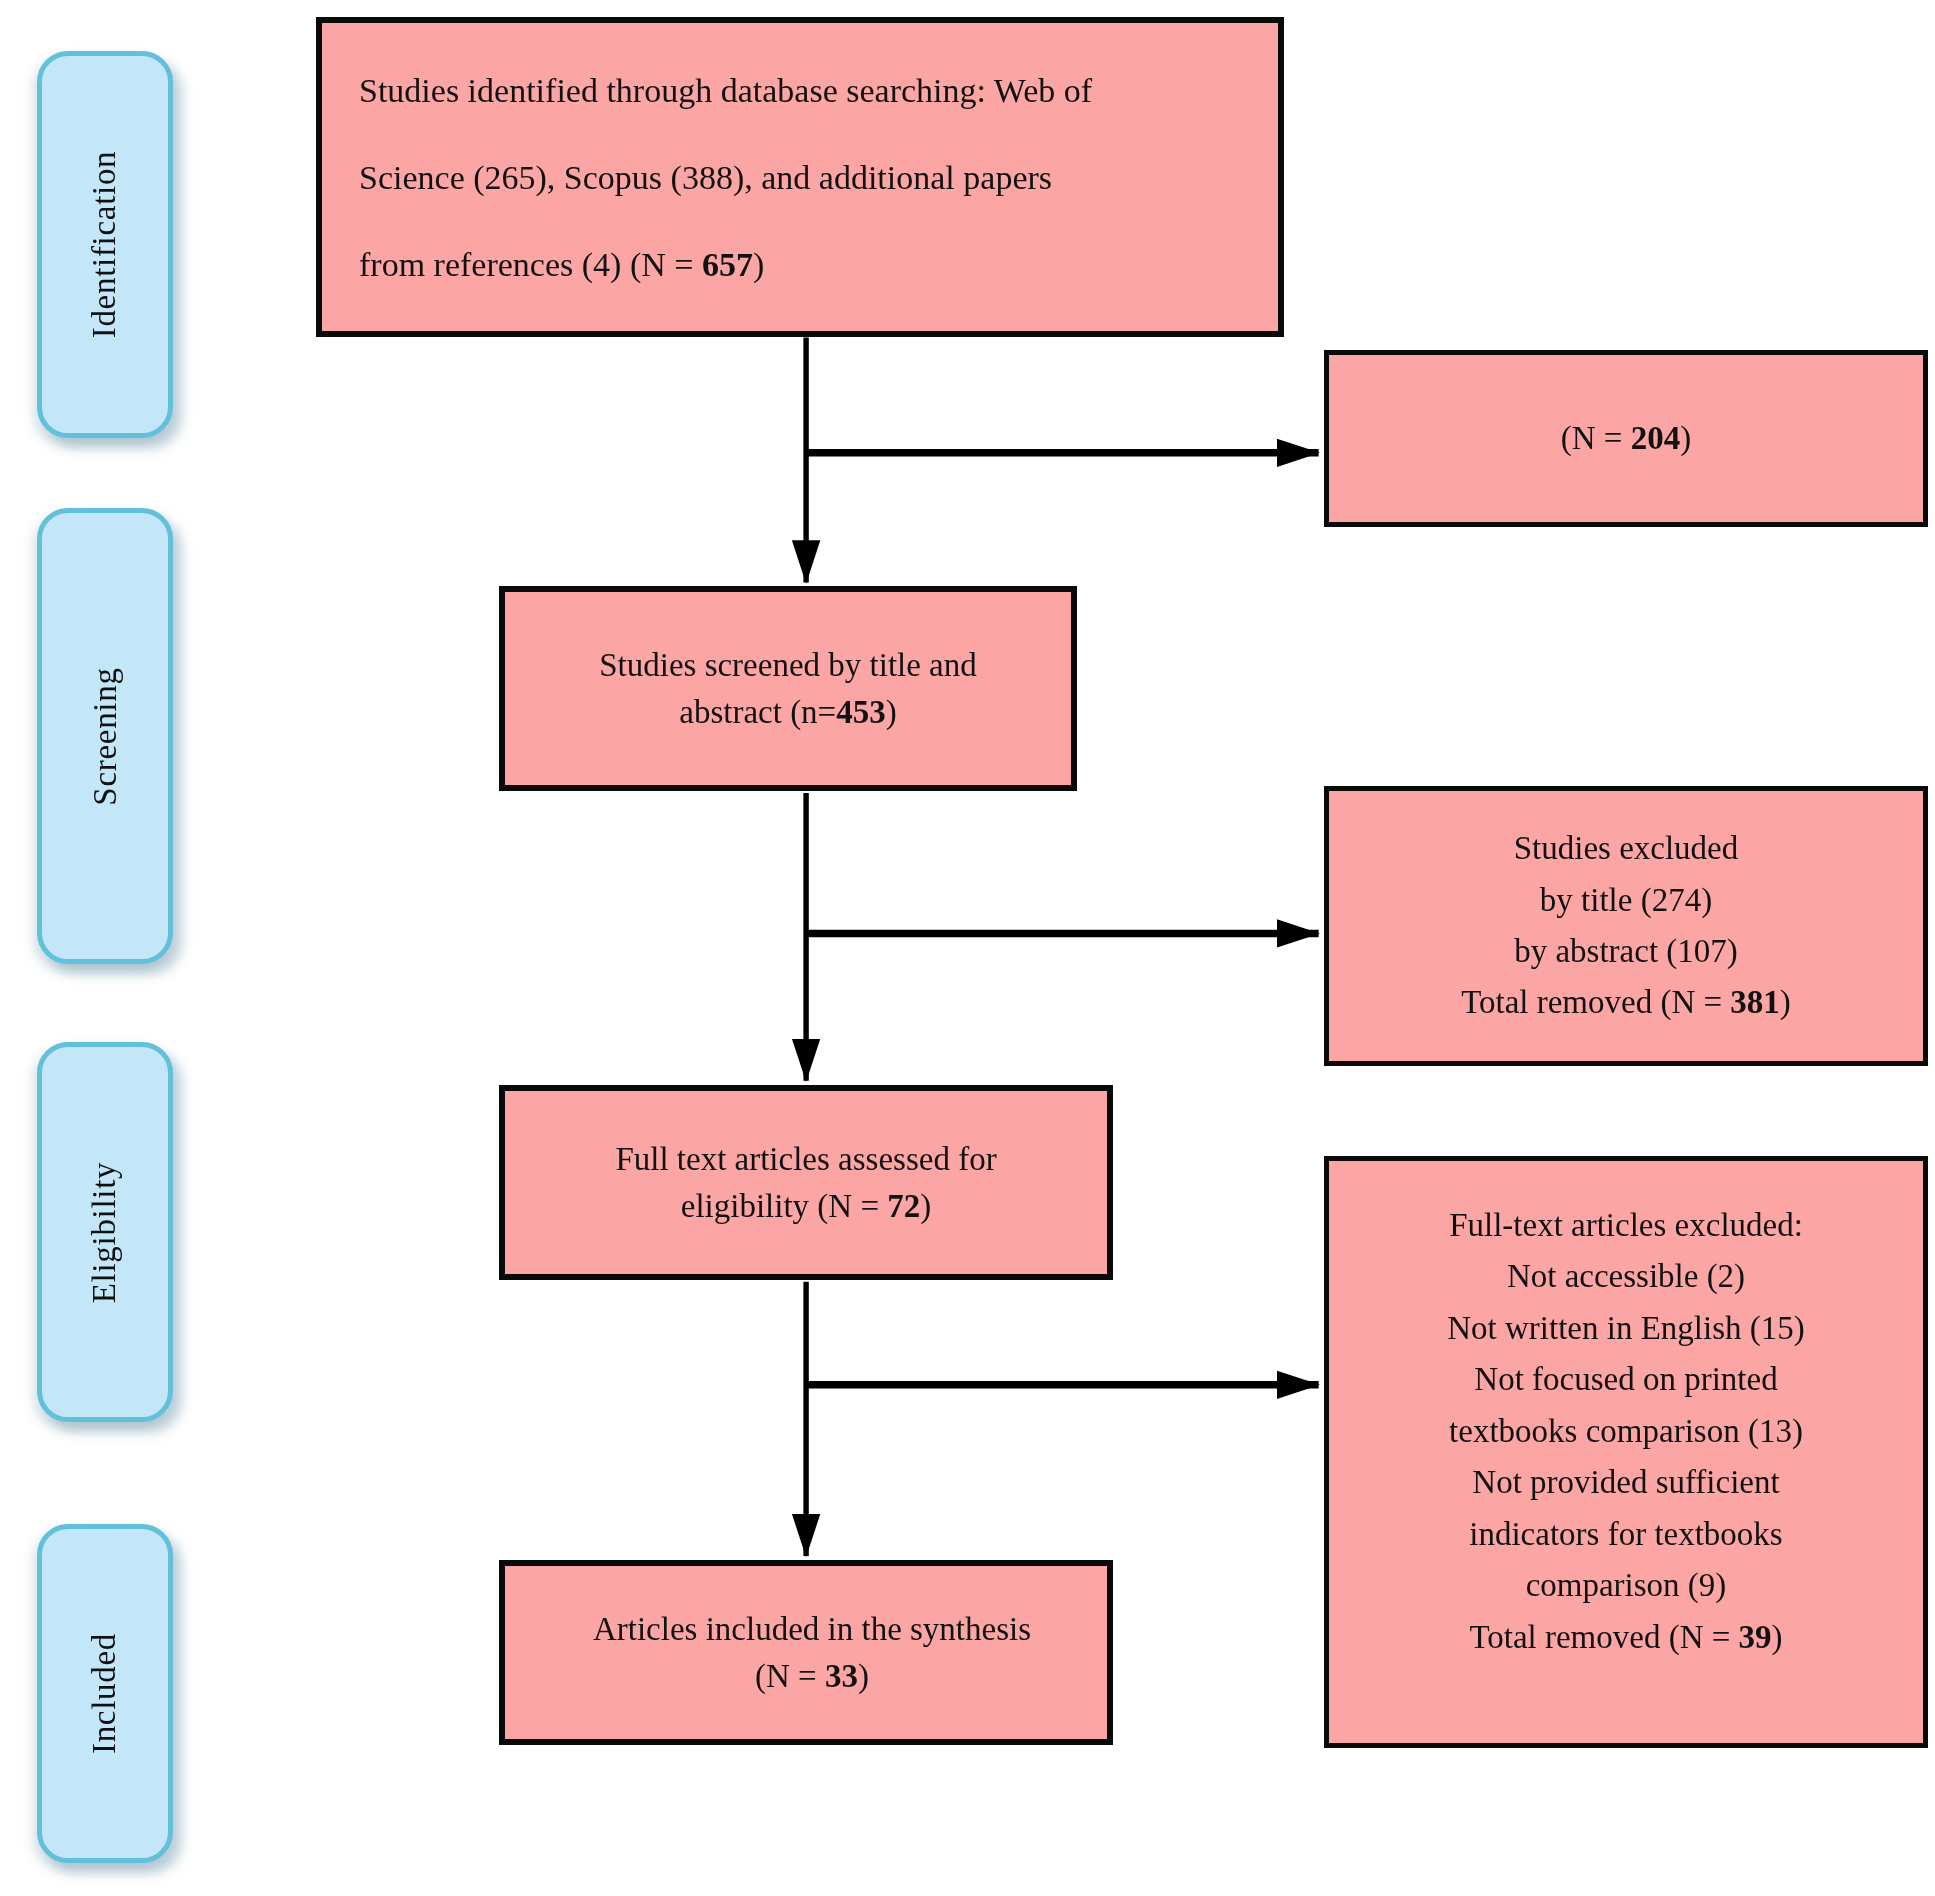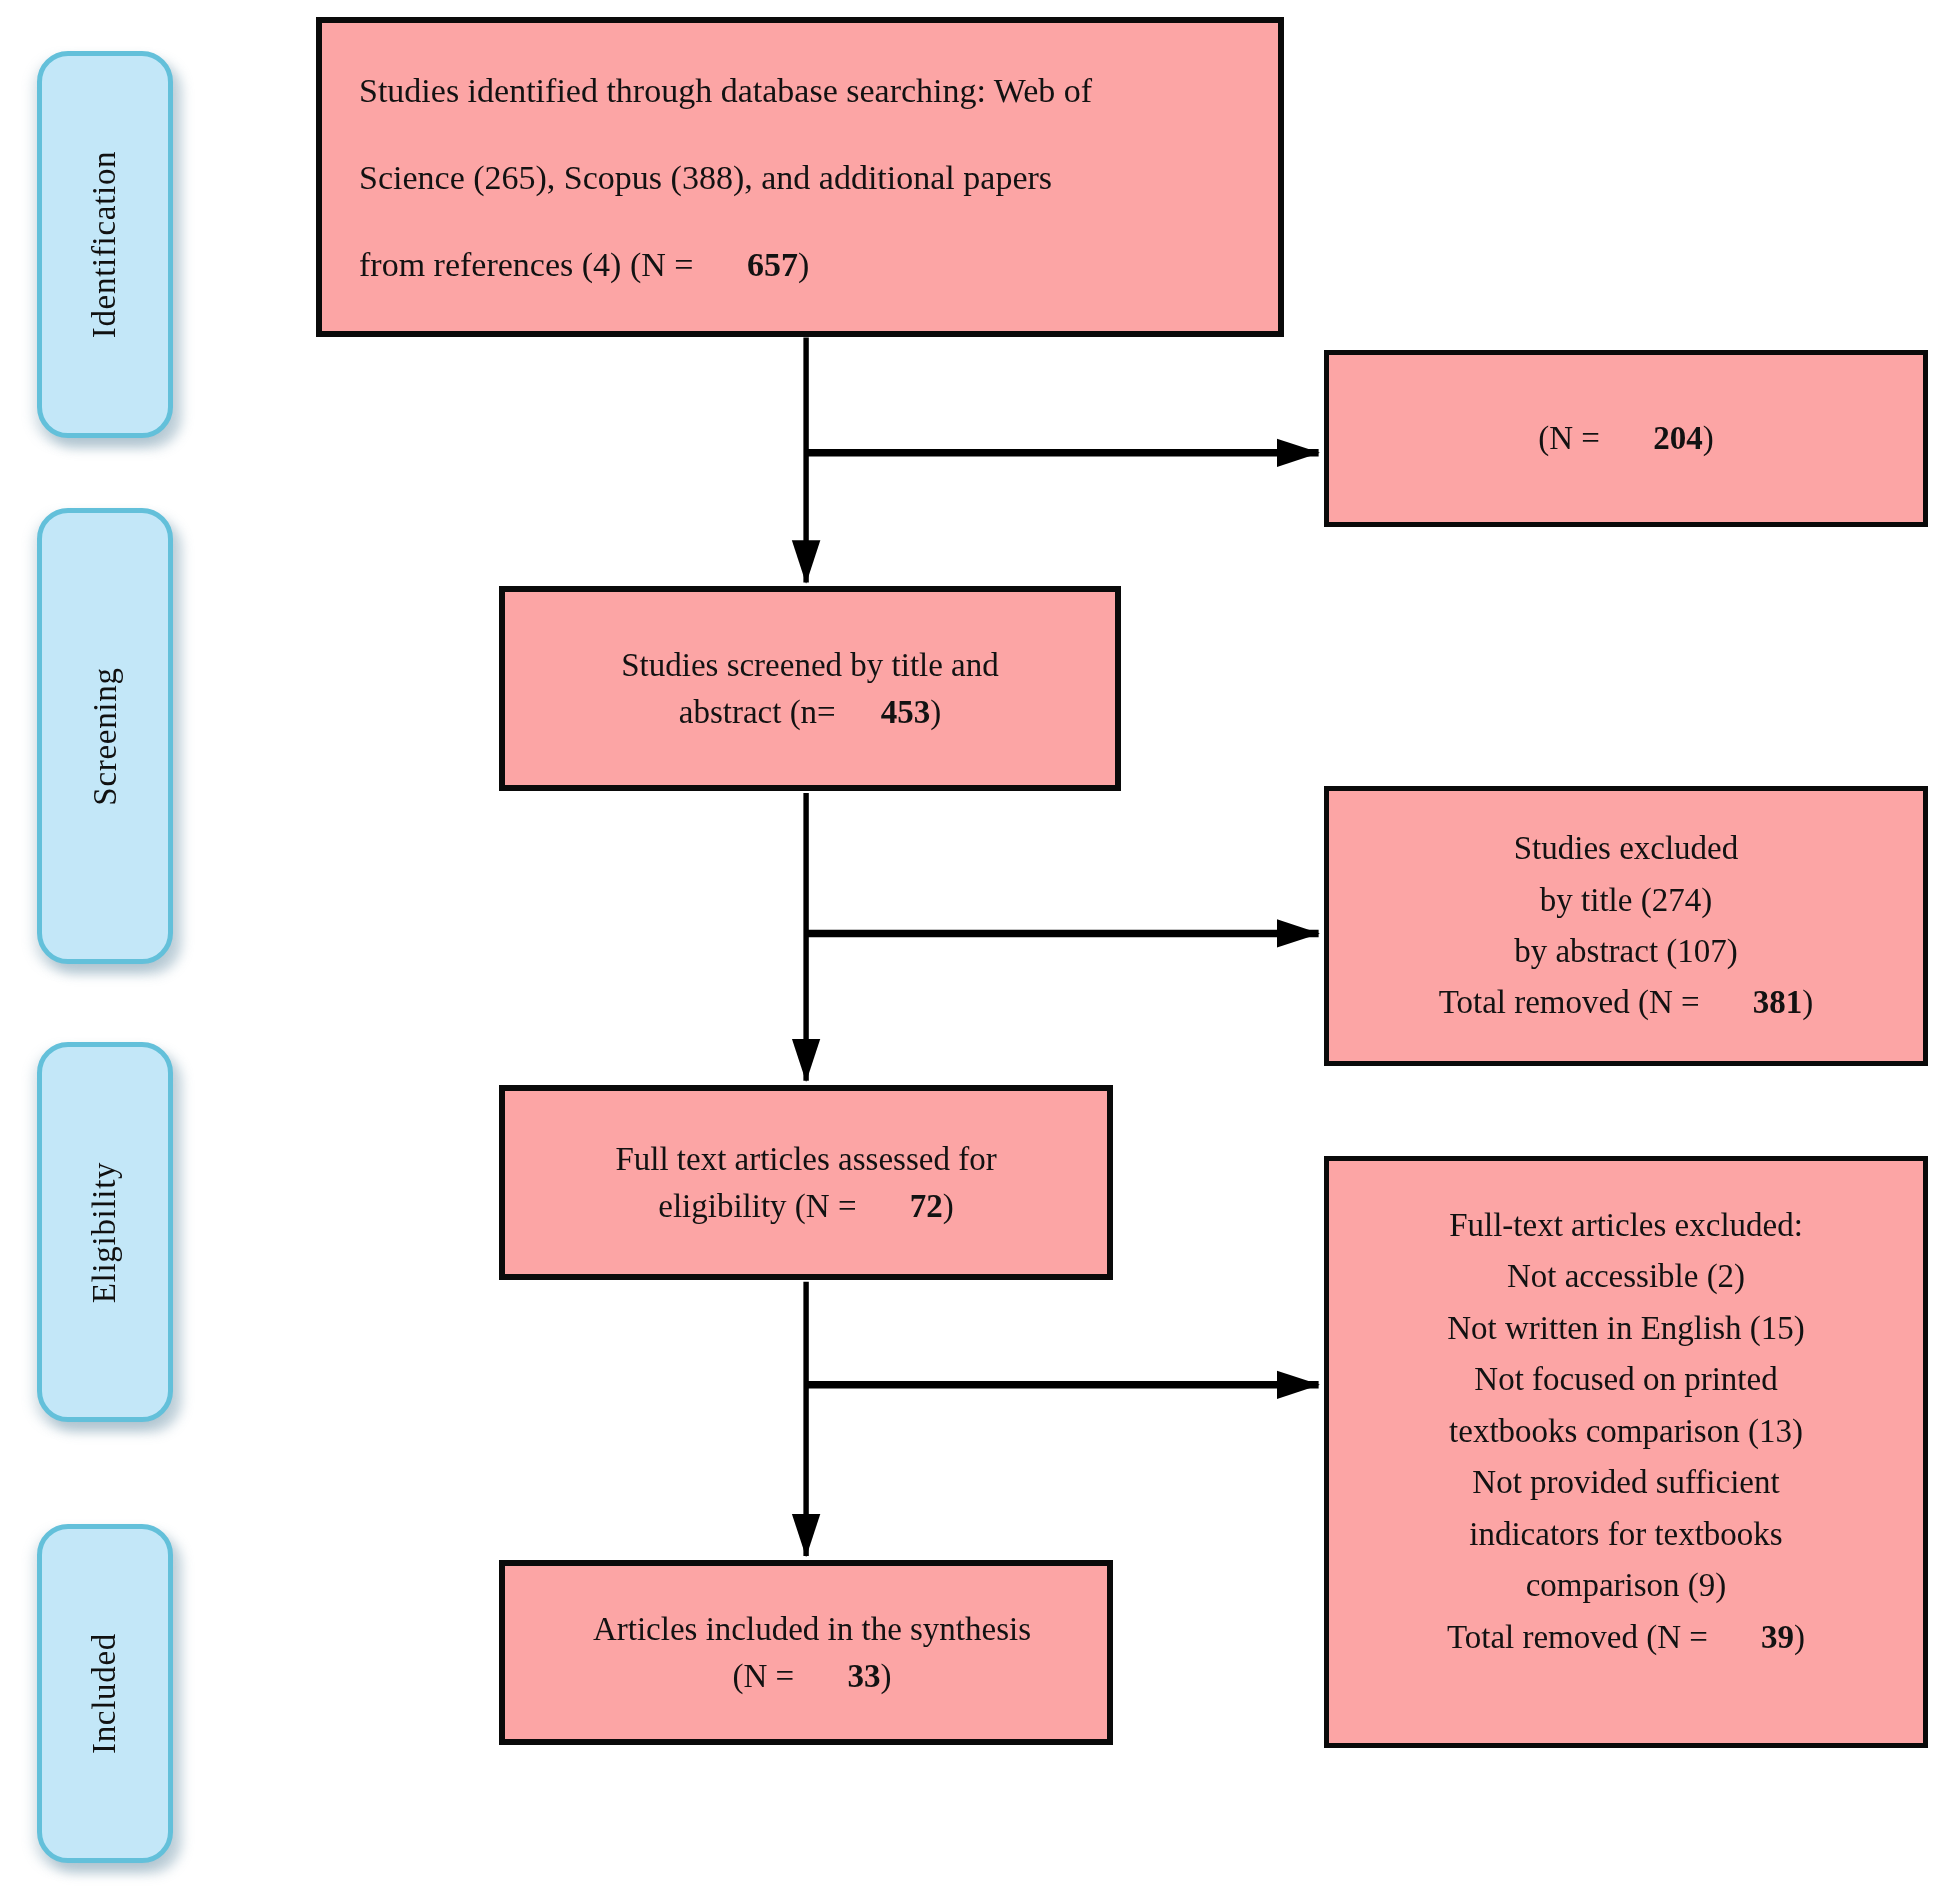--- a/index.html
+++ b/index.html
@@ -53,35 +53,35 @@
     background: #fca5a5;
     border: 6.1px solid #0a0a0a;
     box-sizing: border-box;
     display: flex;
     flex-direction: column;
     justify-content: center;
     font-size: 33px;
     line-height: 1.5;
   }
   .flow-box .line { white-space: nowrap; }
-  .bold { font-weight: bold; margin-left: 45px; }
+  .bold { font-weight: bold; }
 
   .b-identification {
     left: 316px; top: 17px; width: 968px; height: 320px;
     text-align: left;
     padding: 0 27px 0 37px;
     font-size: 34px;
     line-height: 87px;
   }
   .b-duplicates {
     left: 1324px; top: 350px; width: 604px; height: 177px;
     text-align: center; border-width: 5.4px; line-height: 1.45;
   }
   .b-screening {
-    left: 499px; top: 586px; width: 622px; height: 205px;
+    left: 499px; top: 586px; width: 578px; height: 205px;
     text-align: center; line-height: 1.42;
   }
   .b-excluded-screening {
     left: 1324px; top: 786px; width: 604px; height: 280px;
     text-align: center; border-width: 5.4px; line-height: 1.56;
   }
   .b-eligibility {
     left: 499px; top: 1085px; width: 614px; height: 195px;
     text-align: center; line-height: 1.42;
   }

